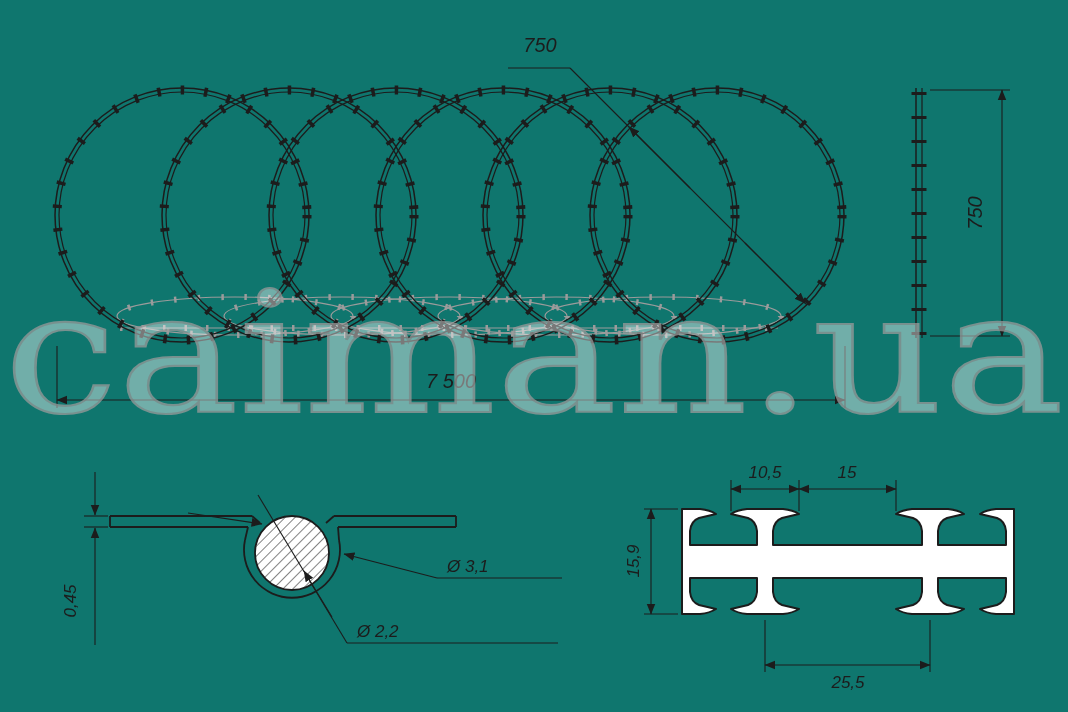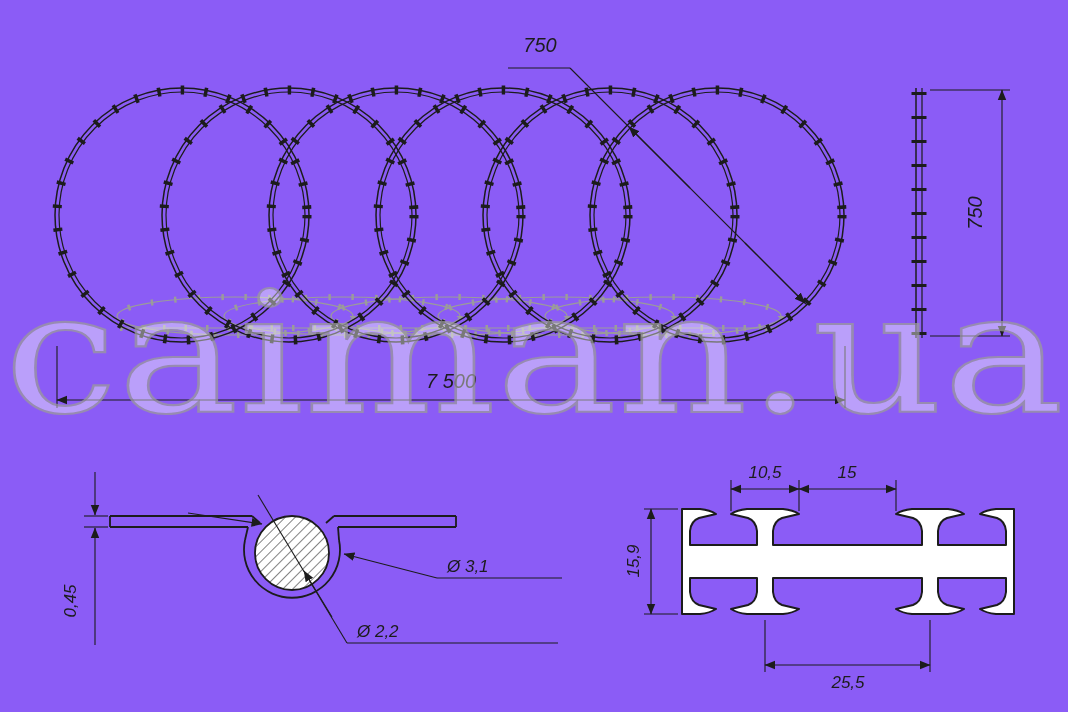--- a/index.html
+++ b/index.html
@@ -1,19 +1,19 @@
 <!DOCTYPE html>
 <html><head>
 <meta charset="utf-8">
 <style>
   html,body{margin:0;padding:0;background:#ffffff;}
   .stage{
     position:relative;
     width:1068px;height:712px;
-    background:#8b5cf6;
+    background:#0f766e;
     overflow:hidden;
     font-family:"Liberation Sans", sans-serif;
   }
   svg{position:absolute;left:0;top:0;}
   .dim-text{
     font-family:"Liberation Sans", sans-serif;
     font-style:italic;
     font-size:17px;
     fill:#1c1c1c;
   }

